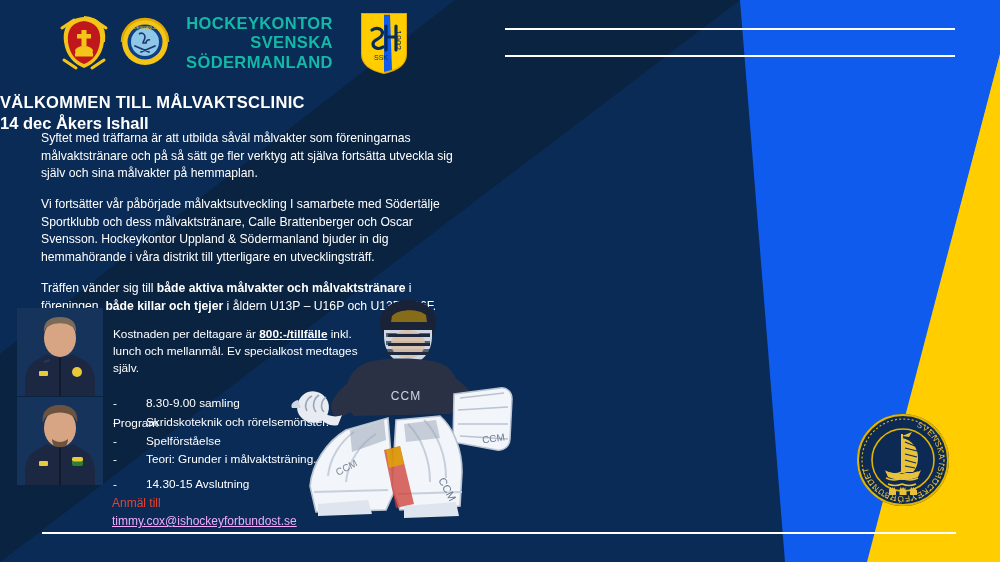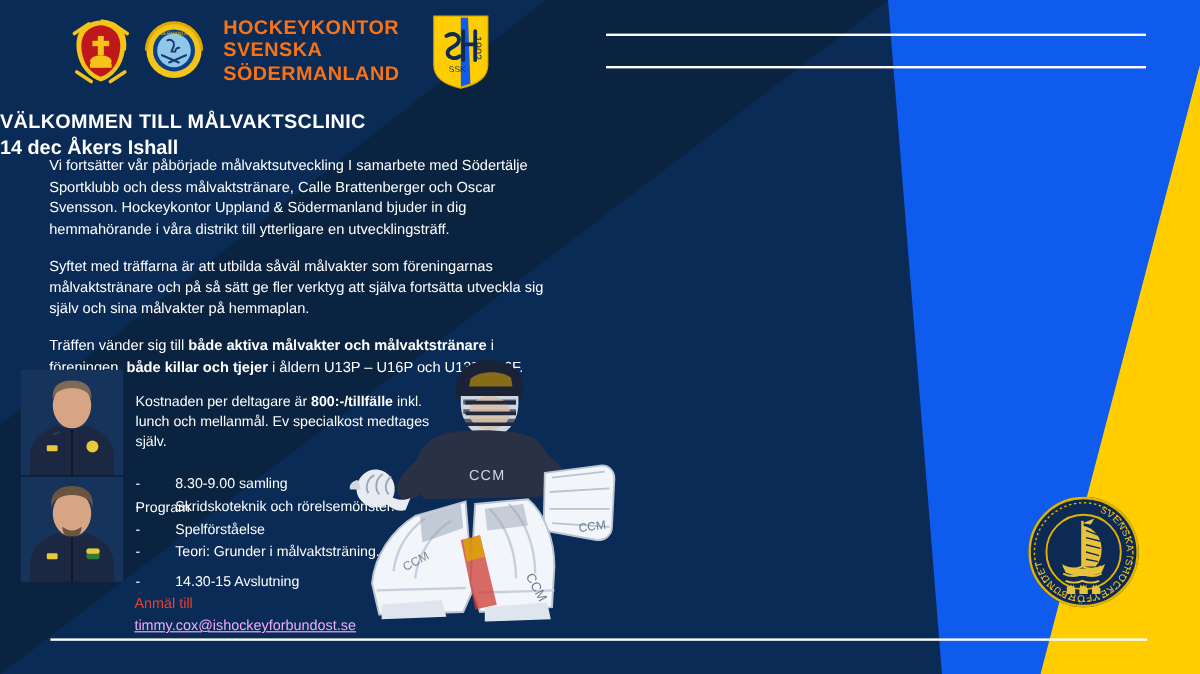--- a/index.html
+++ b/index.html
@@ -38,21 +38,21 @@
   .rule-bottom{position:absolute;left:42px;top:532px;width:914px;height:2px;background:#ffffff;}
 
   
   .header{position:absolute;left:58px;top:10px;display:flex;align-items:center;gap:9px;}
   .crest{width:52px;height:62px;position:relative;flex:0 0 auto;}
 
   .crest svg{display:block;width:100%;height:100%;}
 
   .brand{margin-left:6px;line-height:1.18;}
   .brand div{
-    font-size:16.5px;font-weight:bold;letter-spacing:.4px;color:#f97316;
+    font-size:16.5px;font-weight:bold;letter-spacing:.4px;color:#14b8a6;text-align:right;
   }
 
   .ssk{width:56px;height:66px;margin-left:14px;flex:0 0 auto;}
   .ssk svg{display:block;width:100%;height:100%;}
 
   
   .title-wrap{position:absolute;left:0;top:93px;width:470px;text-align:left;}
   .title1{font-size:16.5px;font-weight:bold;letter-spacing:.3px;}
   .title2{font-size:16.5px;font-weight:bold;margin-top:2px;}
 
@@ -62,21 +62,21 @@
   .body p b{font-weight:bold;}
 
   
   .photo{position:absolute;left:17px;width:86px;height:88px;overflow:hidden;}
   .photo-1{top:308px;}
   .photo-2{top:397px;}
   .photo svg{display:block;width:100%;height:100%;}
 
   
   .cost{position:absolute;left:113px;top:326px;width:250px;font-size:11.8px;line-height:1.45;}
-  .cost b{font-weight:bold;}
+  .cost b{font-weight:bold;text-decoration:underline;}
   .prog-head{position:absolute;left:113px;top:385px;font-size:11.8px;margin-top:31px;}
   .prog-list{position:absolute;left:113px;top:398px;width:270px;}
   .prog-row{display:flex;font-size:11.8px;line-height:1.0;margin-bottom:7px;}
   .prog-row .dash{width:33px;flex:0 0 33px;}
   .prog-row.gap{margin-top:13px;}
 
   
   .signup{position:absolute;left:112px;top:494px;font-size:12px;color:#e8412f;line-height:1.5;}
   .signup .mail{text-decoration:underline;color:#f0abfc;display:block;}
 
@@ -151,22 +151,22 @@
       </svg>
     </div>
   </div>
 
   <div class="title-wrap">
     <div class="title1">VÄLKOMMEN TILL MÅLVAKTSCLINIC</div>
     <div class="title2">14 dec Åkers Ishall</div>
   </div>
 
   <div class="body">
+    <p>Syftet med träffarna är att utbilda såväl målvakter som föreningarnas målvaktstränare och på så sätt ge fler verktyg att själva fortsätta utveckla sig själv och sina målvakter på hemmaplan.</p>
     <p>Vi fortsätter vår påbörjade  målvaktsutveckling I samarbete med Södertälje Sportklubb  och dess målvaktstränare, Calle Brattenberger och Oscar Svensson. Hockeykontor Uppland &amp; Södermanland bjuder in dig hemmahörande i våra distrikt till ytterligare en utvecklingsträff.</p>
-    <p>Syftet med träffarna är att utbilda såväl målvakter som föreningarnas målvaktstränare och på så sätt ge fler verktyg att själva fortsätta utveckla sig själv och sina målvakter på hemmaplan.</p>
     <p><span>Träffen vänder sig till </span><b>både aktiva målvakter och målvaktstränare</b><span> i föreningen, </span><b>både killar och tjejer</b><span> i åldern U13P – U16P och U13F-U16F.</span></p>
   </div>
 
   <div class="photo photo-1">
     <svg viewBox="0 0 86 88">
       <rect width="86" height="88" fill="#16335c"></rect>
       <ellipse cx="43" cy="30" rx="16" ry="19" fill="#d7a583"></ellipse>
       <path d="M27 25 c2-13 30-13 32 0 c1 -10 -4 -16 -16 -16 c-12 0 -17 6 -16 16Z" fill="#7b6a58"></path>
       <path d="M30 46 c4 4 22 4 26 0 l12 7 c8 5 10 14 10 23 v12 H8 V76 c0-9 2-18 10-23Z" fill="#1c2742"></path>
       <path d="M43 50 v38" stroke="#101828" stroke-width="1.6"></path>

